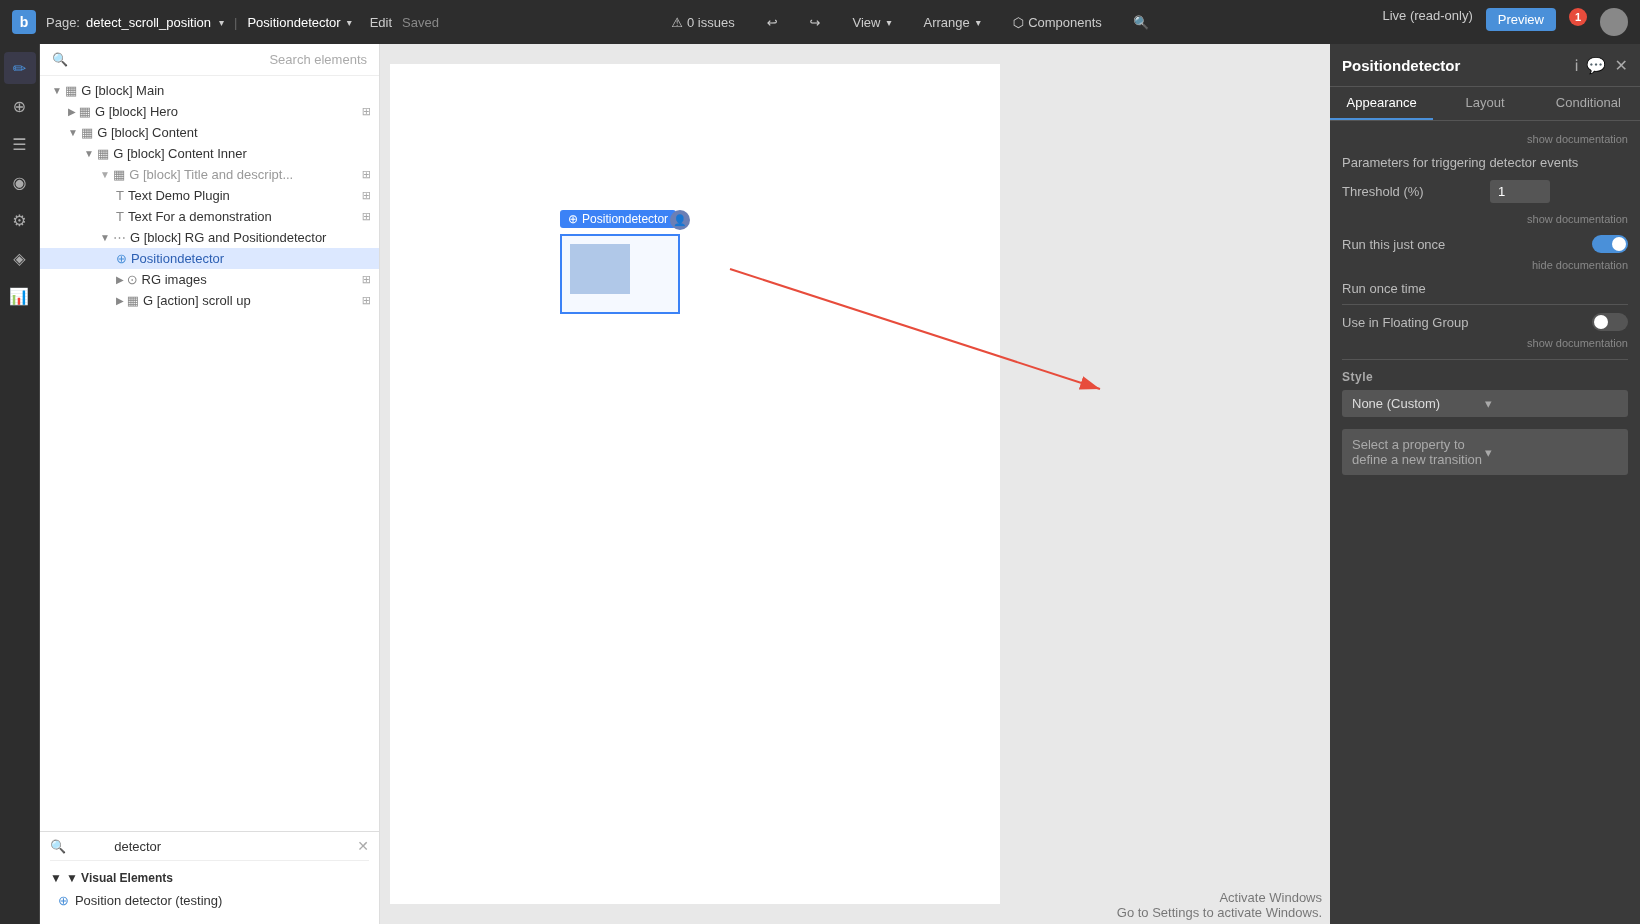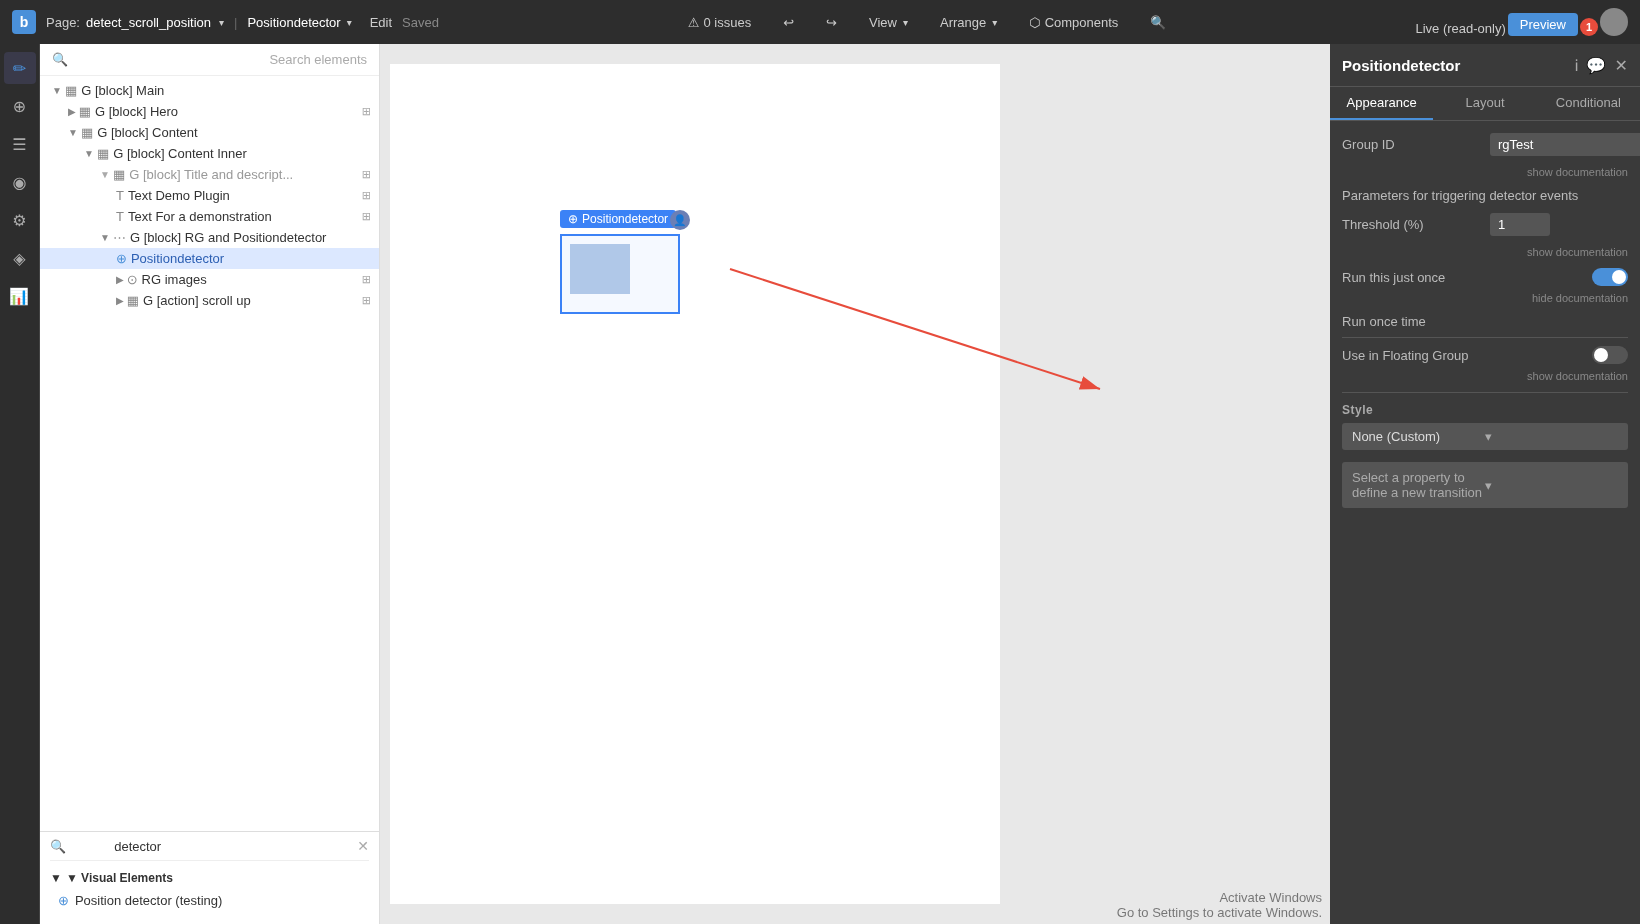--- a/index.html
+++ b/index.html
@@ -35,21 +35,21 @@
     .topbar-component { display: flex; align-items: center; gap: 4px; color: #ccc; }
     .topbar-component .comp-name { color: #fff; }
     .topbar-edit { color: #ccc; margin-left: 8px; }
     .topbar-saved { color: #888; }
     .topbar-middle { flex: 1; display: flex; align-items: center; justify-content: center; gap: 16px; }
     .topbar-btn {
       display: flex; align-items: center; gap: 4px;
       color: #ccc; cursor: pointer; padding: 4px 8px; border-radius: 4px;
       font-size: 13px;
     }
-    .topbar-right { display: flex; align-items: flex-end; gap: 2px; }
+    .topbar-right { display: flex; align-items: flex-start; gap: 13px; }
     .live-badge { color: #ccc; font-size: 13px; }
     .preview-btn {
       background: #4a90d9; color: white;
       padding: 4px 12px; border-radius: 4px; cursor: pointer; font-size: 13px;
     }
     .notif-badge {
       background: #e74c3c; color: white;
       border-radius: 50%; width: 18px; height: 18px;
       display: flex; align-items: center; justify-content: center;
       font-size: 11px; font-weight: bold;
@@ -622,24 +622,20 @@
         <span class="right-panel-icon">✕</span>
       </div>
     </div>
     <div class="right-panel-tabs">
       <div class="right-panel-tab active">Appearance</div>
       <div class="right-panel-tab">Layout</div>
       <div class="right-panel-tab">Conditional</div>
     </div>
     <div class="right-panel-content">
 
-      <div class="field-row">
-        <span class="field-label">Group ID</span>
-        <input class="field-input" type="text" value="rgTest" style="">
-      </div>
       <div class="field-doc">show documentation</div>
 
       <div class="field-label" style="display:block;margin-bottom:10px;color:#bbb;font-size:13px;">Parameters for triggering detector events</div>
 
       <div class="field-row">
         <span class="field-label">Threshold (%)</span>
         <input class="field-input" type="text" value="1" style="max-width: 60px;">
       </div>
       <div class="field-doc">show documentation</div>
 

